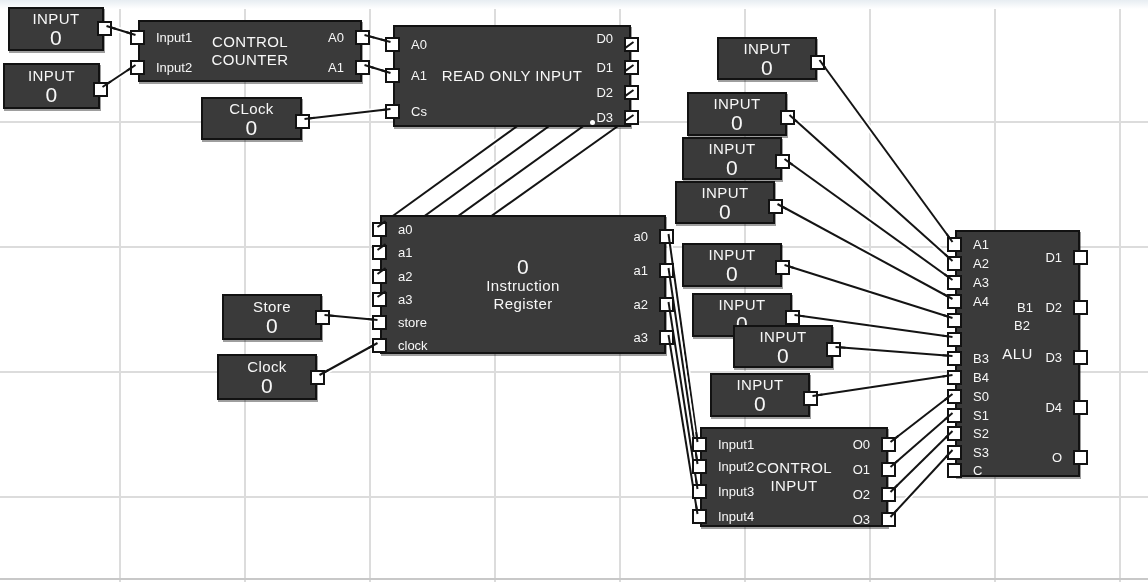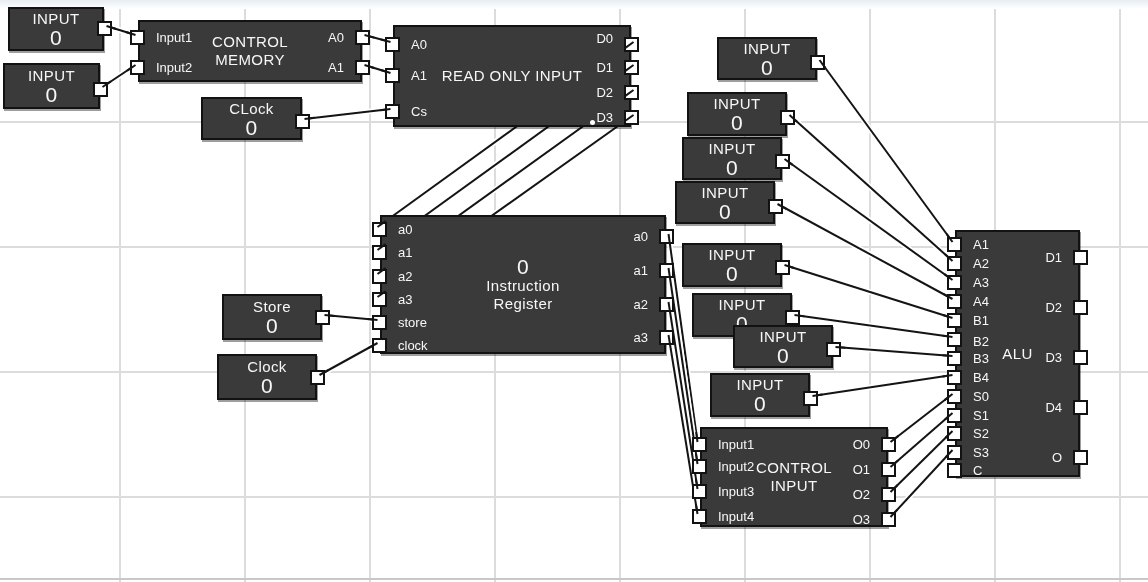--- a/index.html
+++ b/index.html
@@ -105,21 +105,21 @@
       <div class="block" style="left: 3px; top: 63px; width: 97px; height: 46px;">
         <div class="content">
           <div class="title-line">INPUT</div>
           <div class="value">0</div>
         </div>
         <div class="pin right" style="top: 16.5px;"></div>
       </div>
       <div class="block" style="left: 138px; top: 20px; width: 224px; height: 62px;">
         <div class="content">
           <div class="title-line">CONTROL</div>
-          <div class="title-line">MEMORY</div>
+          <div class="title-line">COUNTER</div>
         </div>
         <div class="pin left" style="top: 7.5px;"></div>
         <div class="pin-label left" style="top: 15px;">Input1</div>
         <div class="pin left" style="top: 37.5px;"></div>
         <div class="pin-label left" style="top: 45px;">Input2</div>
         <div class="pin right" style="top: 7.5px;"></div>
         <div class="pin-label right" style="top: 15px;">A0</div>
         <div class="pin right" style="top: 37.5px;"></div>
         <div class="pin-label right" style="top: 45px;">A1</div>
       </div>
@@ -275,23 +275,23 @@
         </div>
         <div class="pin left" style="top: 4.5px;"></div>
         <div class="pin-label left" style="top: 12px;">A1</div>
         <div class="pin left" style="top: 23.5px;"></div>
         <div class="pin-label left" style="top: 31px;">A2</div>
         <div class="pin left" style="top: 42.5px;"></div>
         <div class="pin-label left" style="top: 50px;">A3</div>
         <div class="pin left" style="top: 61.5px;"></div>
         <div class="pin-label left" style="top: 69px;">A4</div>
         <div class="pin left" style="top: 80.5px;"></div>
-        <div class="pin-label left" style="top: 88px;">B1</div>
+        <div class="pin-label left" style="top: 75px; margin-left: 44px;">B1</div>
         <div class="pin left" style="top: 99.5px;"></div>
-        <div class="pin-label left" style="top: 109px;">B2</div>
+        <div class="pin-label left" style="top: 93px; margin-left: 41px;">B2</div>
         <div class="pin left" style="top: 118.5px;"></div>
         <div class="pin-label left" style="top: 126px;">B3</div>
         <div class="pin left" style="top: 137.5px;"></div>
         <div class="pin-label left" style="top: 145px;">B4</div>
         <div class="pin left" style="top: 156.5px;"></div>
         <div class="pin-label left" style="top: 164px;">S0</div>
         <div class="pin left" style="top: 175.5px;"></div>
         <div class="pin-label left" style="top: 183px;">S1</div>
         <div class="pin left" style="top: 193.5px;"></div>
         <div class="pin-label left" style="top: 201px;">S2</div>

